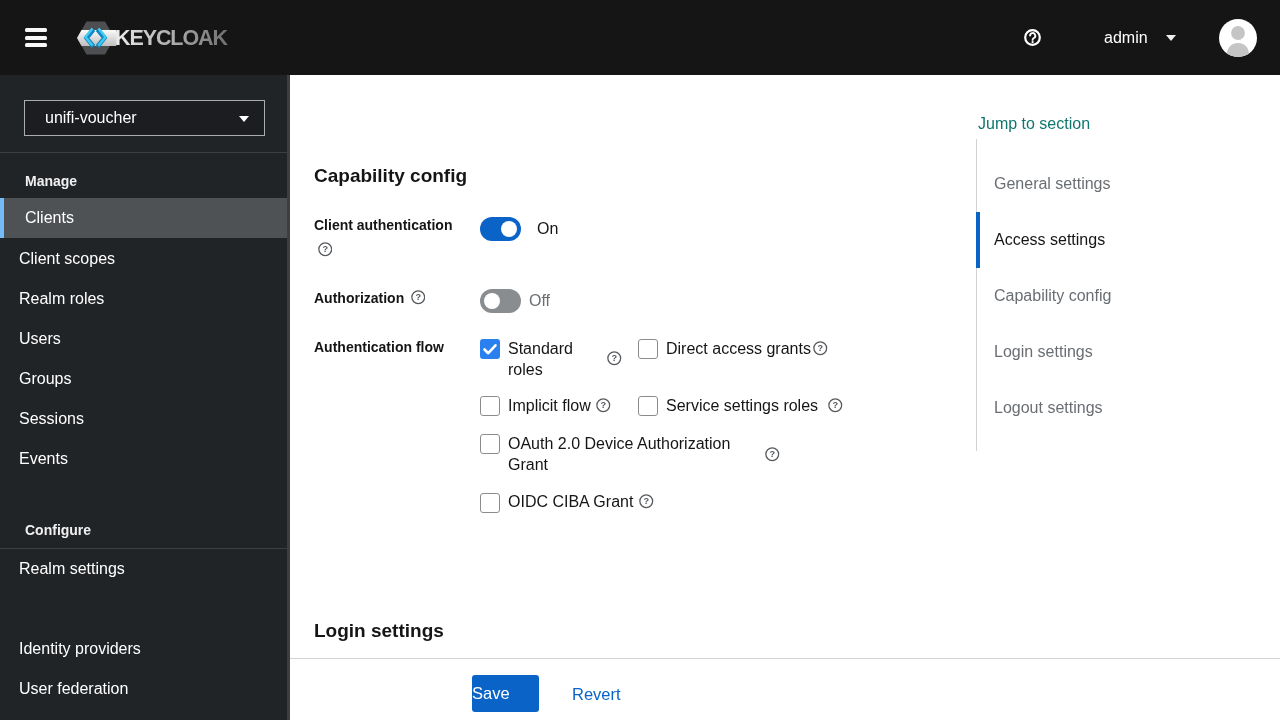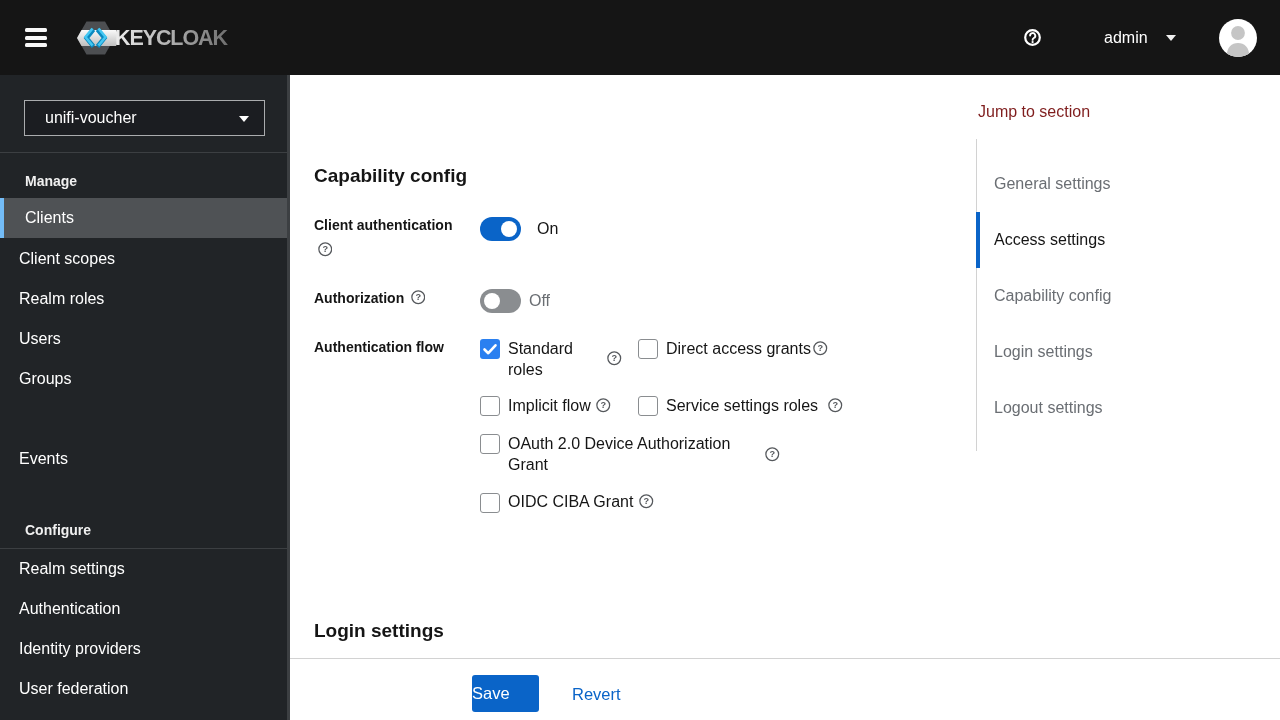--- a/index.html
+++ b/index.html
@@ -104,25 +104,25 @@
     <div id="realmbox">unifi-voucher
       <div class="caret" style="left:214px; top:15px; border-top-color:#fff"></div>
     </div>
     <div class="navdiv" style="top:77px"></div>
     <div class="sectitle" style="top:97px">Manage</div>
     <div class="navitem cur" style="top:123px">Clients</div>
     <div class="navitem" style="top:164px">Client scopes</div>
     <div class="navitem" style="top:204px">Realm roles</div>
     <div class="navitem" style="top:244px">Users</div>
     <div class="navitem" style="top:284px">Groups</div>
+    <div class="navitem" style="top:324px">Sessions</div>
     <div class="navitem" style="top:364px">Events</div>
     <div class="sectitle" style="top:446px">Configure</div>
     <div class="navdiv" style="top:473px"></div>
     <div class="navitem" style="top:474px">Realm settings</div>
-    <div class="navitem" style="top:514px">Authentication</div>
     <div class="navitem" style="top:554px">Identity providers</div>
     <div class="navitem" style="top:594px">User federation</div>
   </div>
 
   <div class="h2" style="left:314px; top:165px">Capability config</div>
 
   <div class="flabel" style="left:314px; top:215px">Client authentication</div>
   <svg class="q" style="left:317.5px; top:242px" width="14.5" height="14.5" viewBox="0 0 15 15">
     <circle cx="7.5" cy="7.5" r="6.6" fill="none" stroke="#55585c" stroke-width="1.3"></circle>
     <text x="7.5" y="10.8" font-family="Liberation Sans, sans-serif" font-size="9.5" font-weight="700" fill="#55585c" text-anchor="middle">?</text>
@@ -183,21 +183,21 @@
     <text x="7.5" y="10.8" font-family="Liberation Sans, sans-serif" font-size="9.5" font-weight="700" fill="#55585c" text-anchor="middle">?</text>
   </svg>
 
   <div class="cb off" style="left:480px; top:493px"></div>
   <div class="cblabel" style="left:508px; top:491px">OIDC CIBA Grant</div>
   <svg class="q" style="left:639px; top:494px" width="14.5" height="14.5" viewBox="0 0 15 15">
     <circle cx="7.5" cy="7.5" r="6.6" fill="none" stroke="#55585c" stroke-width="1.3"></circle>
     <text x="7.5" y="10.8" font-family="Liberation Sans, sans-serif" font-size="9.5" font-weight="700" fill="#55585c" text-anchor="middle">?</text>
   </svg>
 
-  <div class="abs" style="left:978px; top:101px; font-size:16px; color:#7f1d1d; line-height:22px">Jump to section</div>
+  <div class="abs" style="left:978px; top:113px; font-size:16px; color:#0f766e; line-height:22px">Jump to section</div>
   <div class="abs" style="left:976px; top:139px; width:1px; height:312px; background:#d2d2d2"></div>
   <div class="abs" style="left:976px; top:212px; width:4px; height:56px; background:#0a64c8"></div>
   <div class="jump" style="top:172px">General settings</div>
   <div class="jump cur" style="top:228px">Access settings</div>
   <div class="jump" style="top:284px">Capability config</div>
   <div class="jump" style="top:340px">Login settings</div>
   <div class="jump" style="top:396px">Logout settings</div>
 
   <div class="h2" style="left:314px; top:620px">Login settings</div>
   <div class="abs" style="left:290px; top:658px; width:990px; height:1px; background:#d2d2d2"></div>

